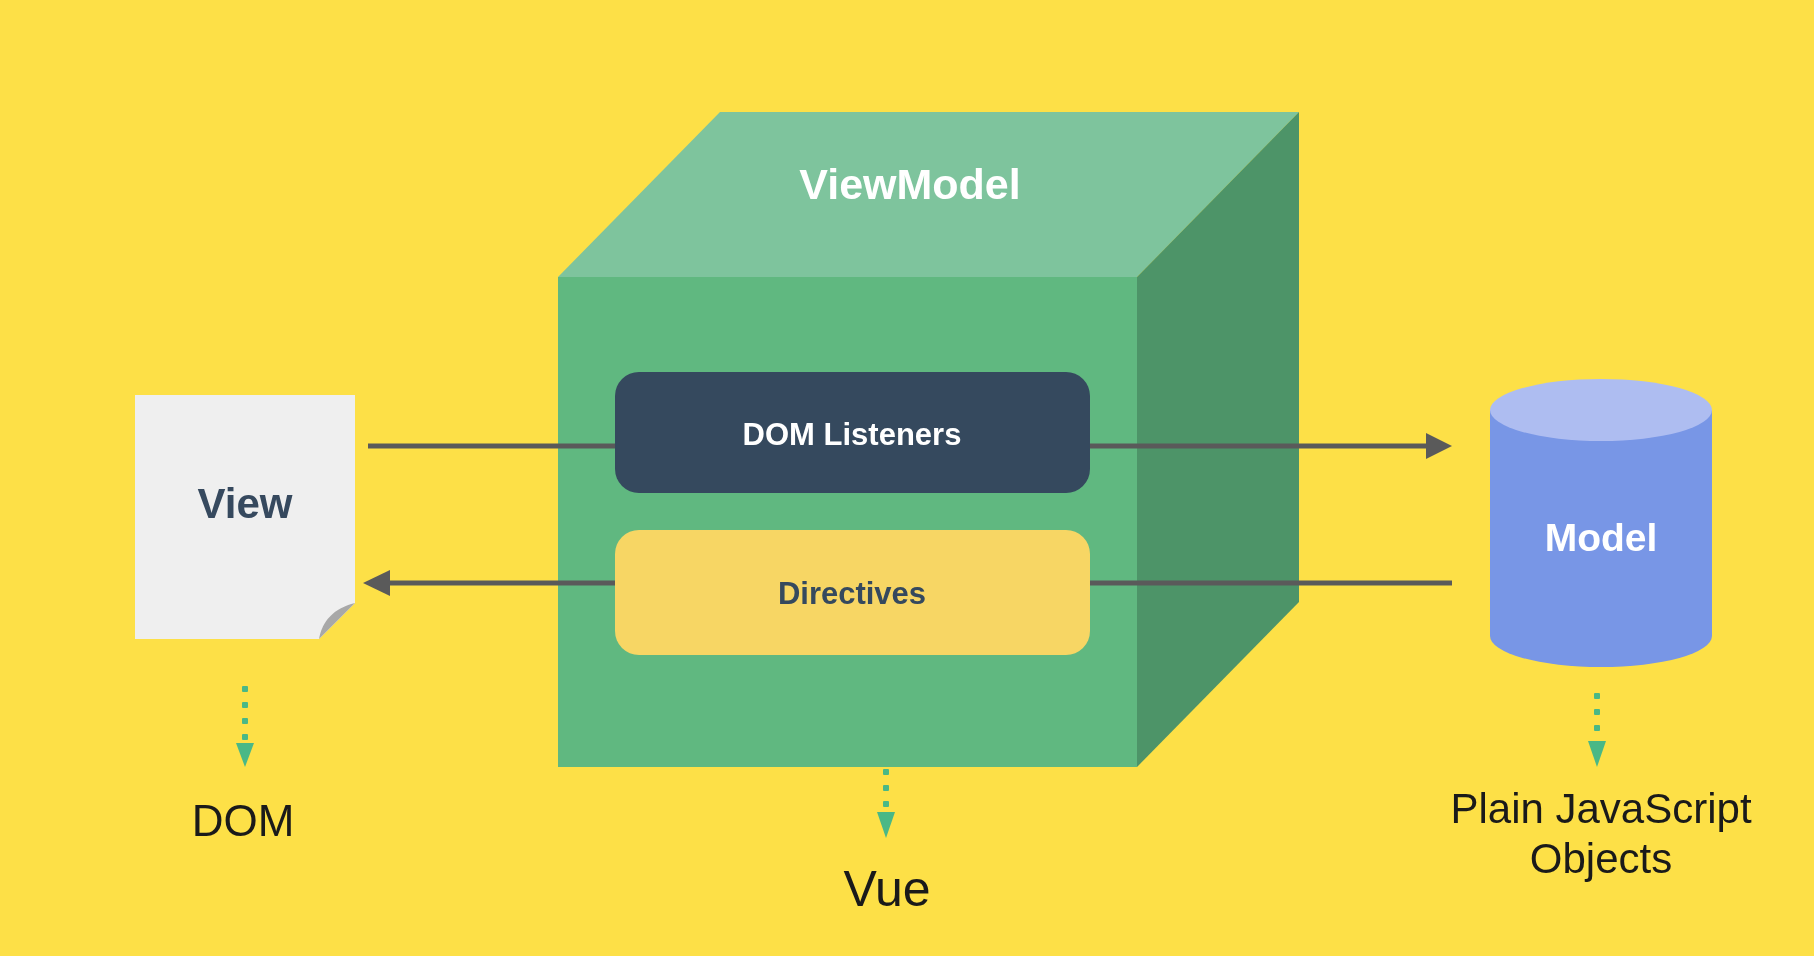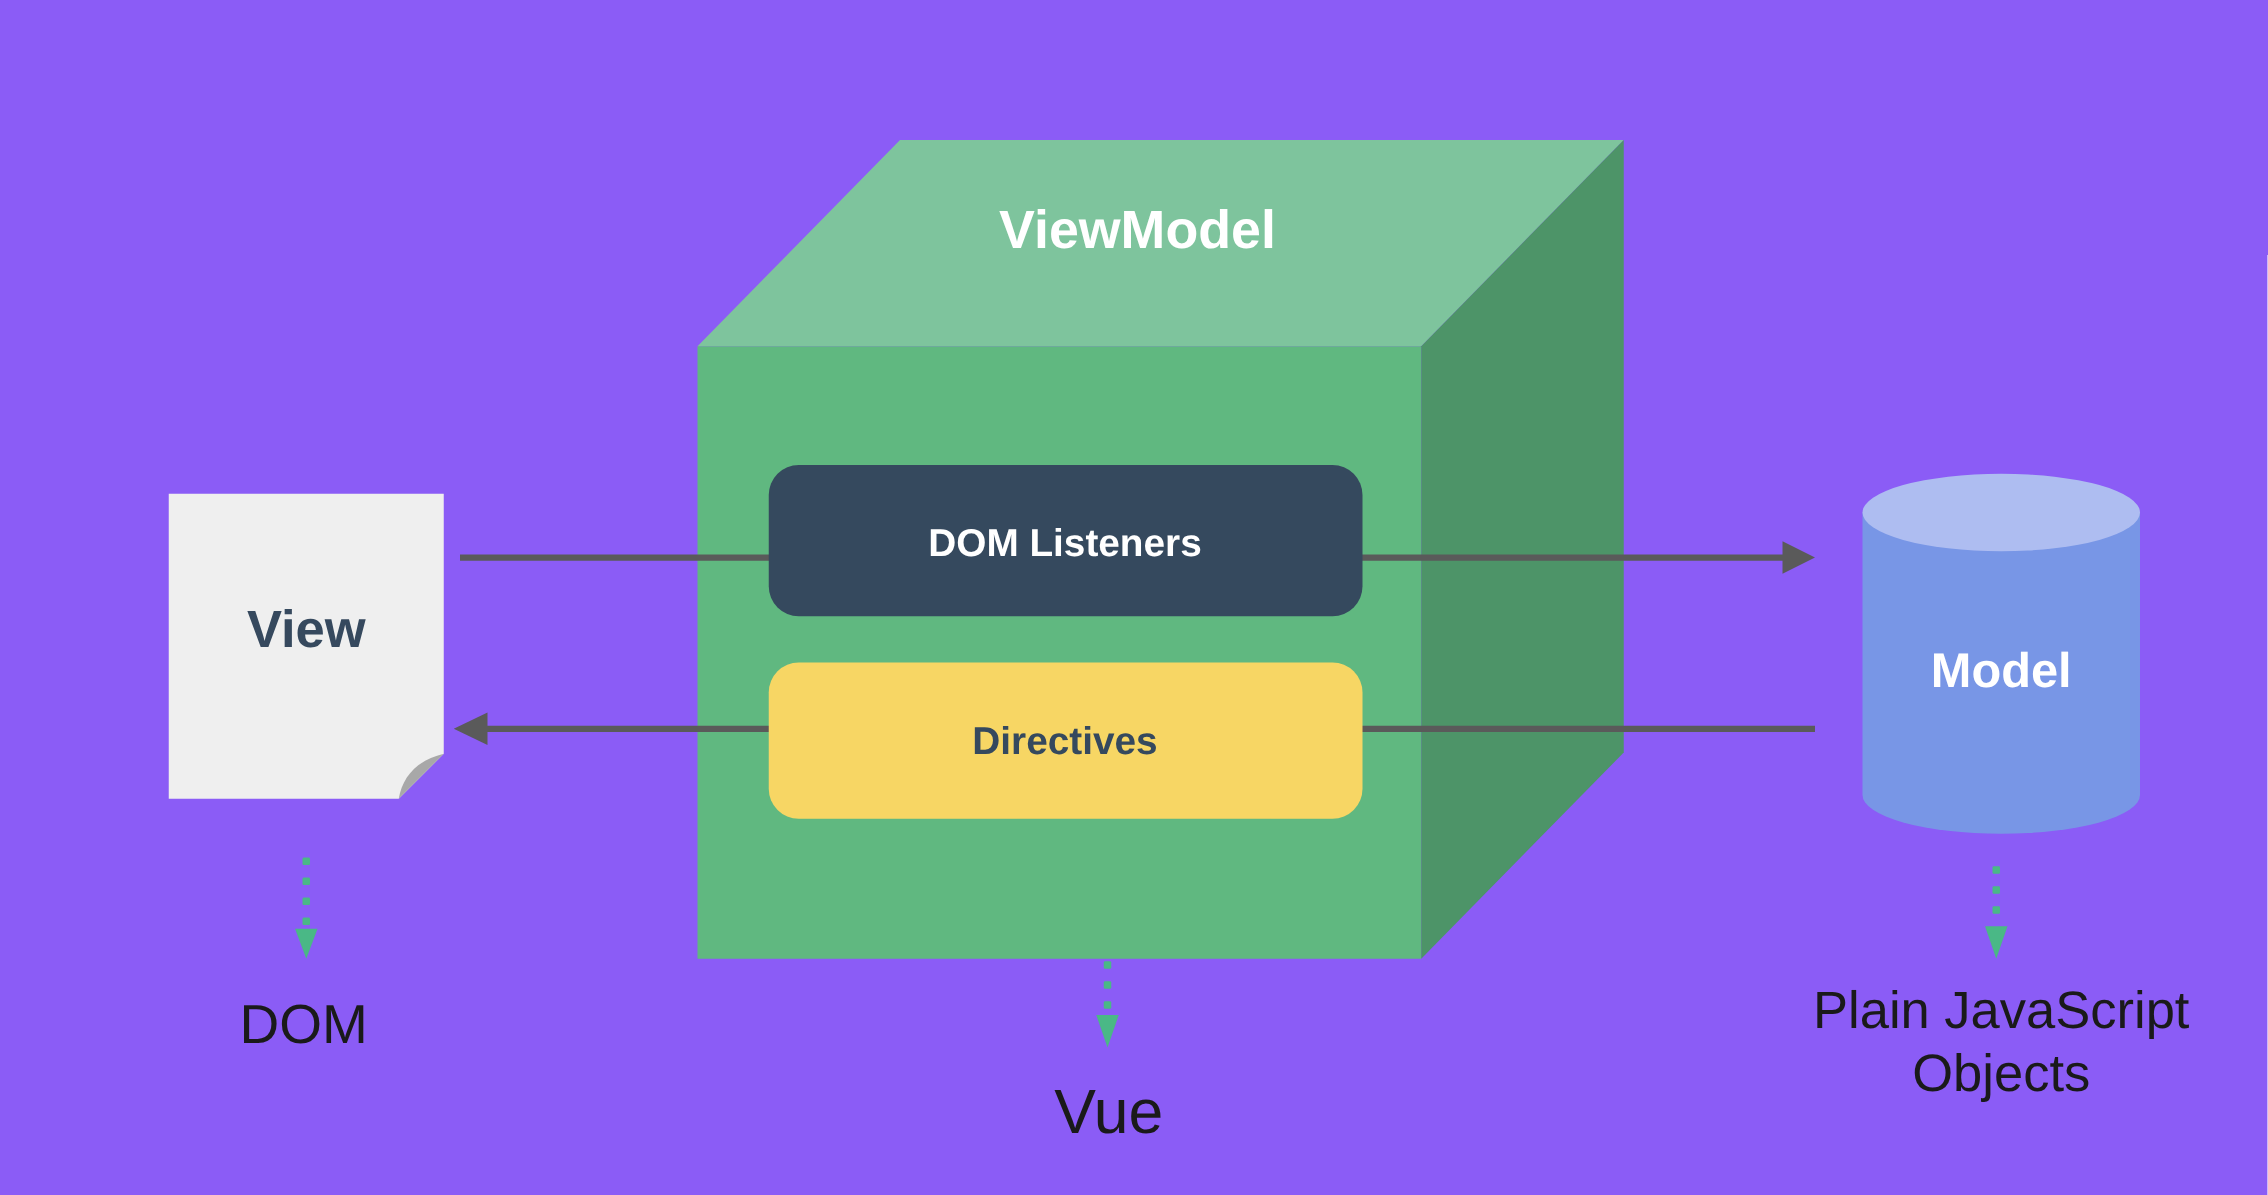--- a/index.html
+++ b/index.html
@@ -4,21 +4,21 @@
 <style>
   html, body {
     margin: 0;
     padding: 0;
     background: #ffffff;
   }
   .canvas {
     position: relative;
     width: 1814px;
     height: 956px;
-    background: #8b5cf6;
+    background: #fde047;
     font-family: "Liberation Sans", sans-serif;
     overflow: hidden;
   }
   svg { display: block; }
 
   
   .face-front { fill: #60b880; }
   .face-top   { fill: #7ec49d; }
   .face-right { fill: #4d9468; }
 

